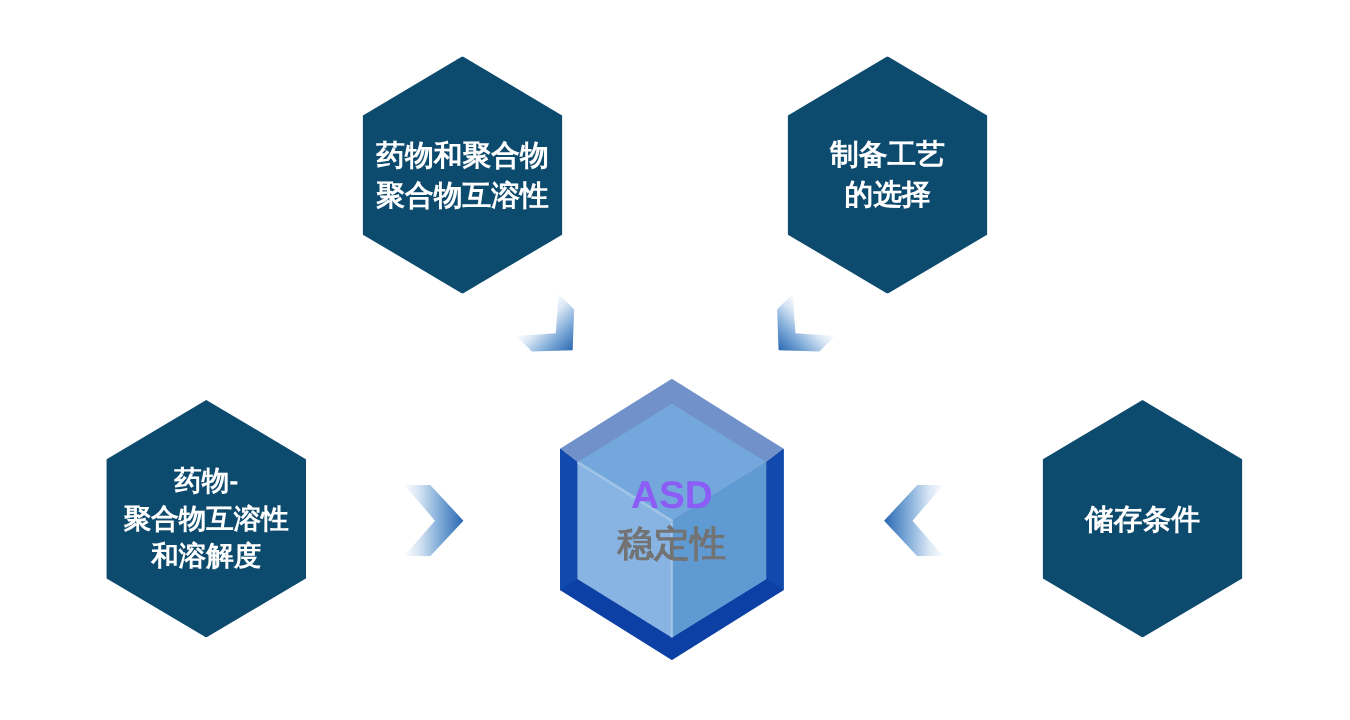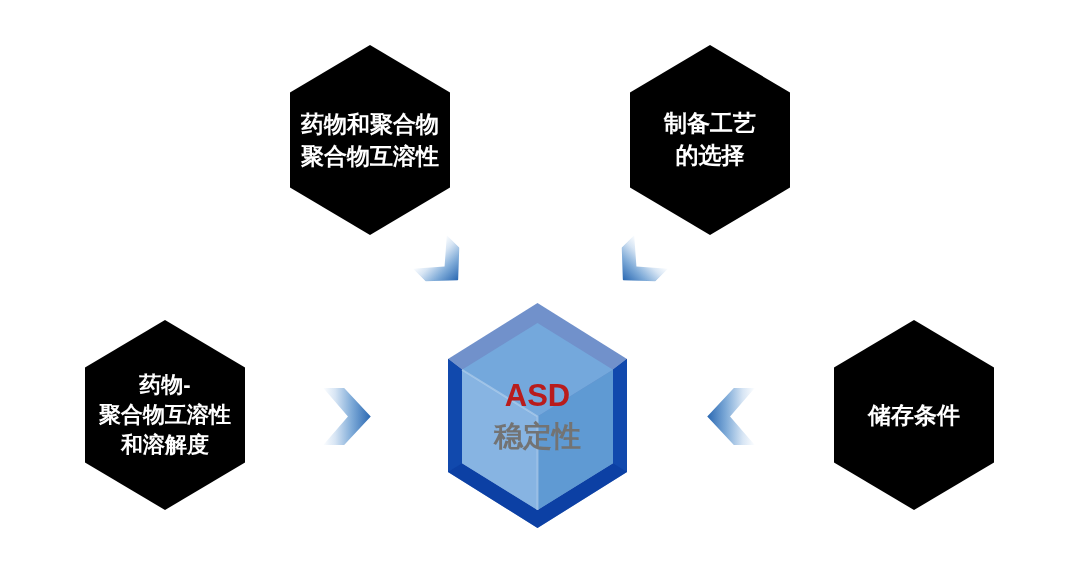--- a/index.html
+++ b/index.html
@@ -7,21 +7,21 @@
     position:relative;
     width:1080px;height:576px;
     background:#ffffff;
     overflow:hidden;
     font-family:"Liberation Sans","DejaVu Sans",sans-serif;
   }
   
   .hex-node{
     position:absolute;
     width:160px;height:190px;
-    background:#000000;
+    background:#0c4a6e;
     clip-path:polygon(50% 0,100% 25%,100% 75%,50% 100%,0 75%,0 25%);
     display:flex;flex-direction:column;align-items:center;justify-content:center;
     text-align:center;
   }
   .hex-node .line{
     color:#ffffff;
     font-size:23px;
     font-weight:700;
     line-height:32px;
     white-space:nowrap;
@@ -32,21 +32,21 @@
   .node-left{left:85px;top:320px;}
   .node-right{left:834px;top:320px;}
 
   
   .center-hex-svg{position:absolute;left:448px;top:303px;width:179px;height:225px;}
   .center-label{
     position:absolute;left:448px;top:303px;width:179px;height:225px;
     display:flex;flex-direction:column;align-items:center;justify-content:center;
     text-align:center;pointer-events:none;
   }
-  .center-label .line1{color:#b91c1c;font-size:31px;font-weight:700;line-height:40px;}
+  .center-label .line1{color:#8b5cf6;font-size:31px;font-weight:700;line-height:40px;}
   .center-label .line2{color:#737373;font-size:29px;font-weight:700;line-height:40px;}
 
   
   .chev{position:absolute;display:block;}
   .chev-left-side{left:322px;top:388px;width:50px;height:57px;}
   .chev-right-side{left:706px;top:388px;width:50px;height:57px;transform:rotate(180deg);}
   .chev-top-left{left:424px;top:242px;width:40px;height:48px;transform:rotate(45deg);}
   .chev-top-right{left:617px;top:242px;width:40px;height:48px;transform:rotate(135deg);}
 </style>
 </head>

